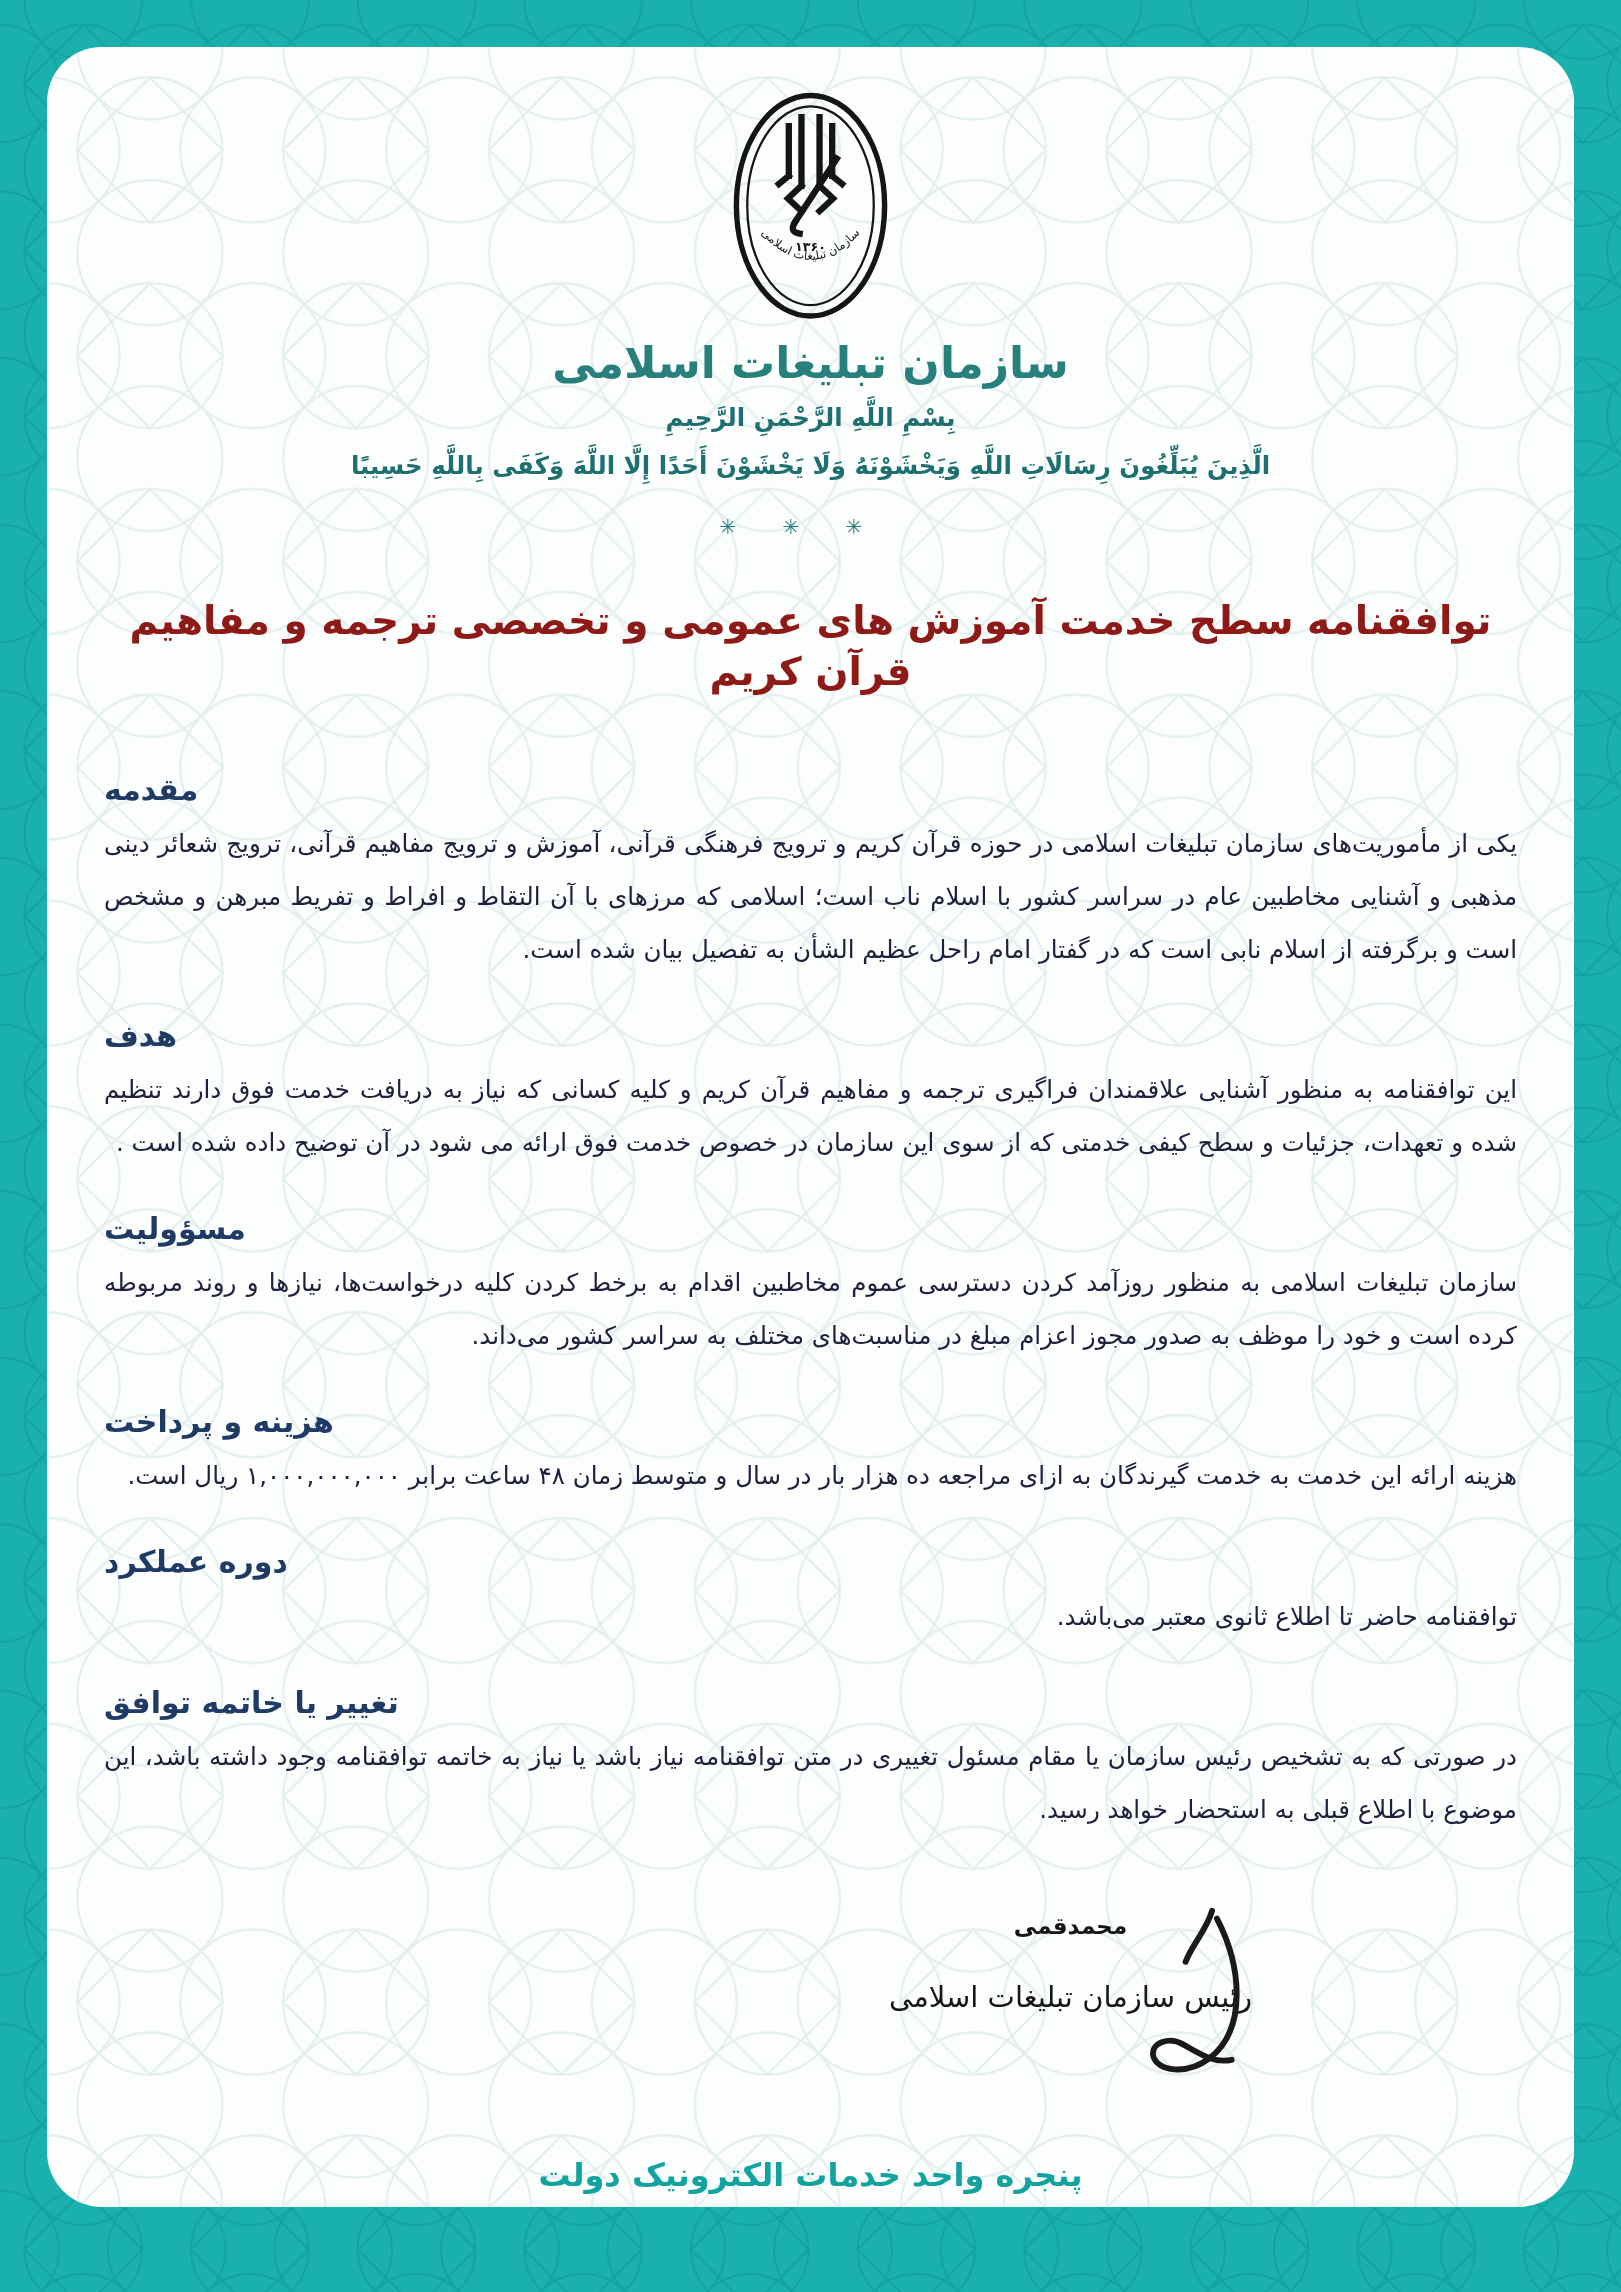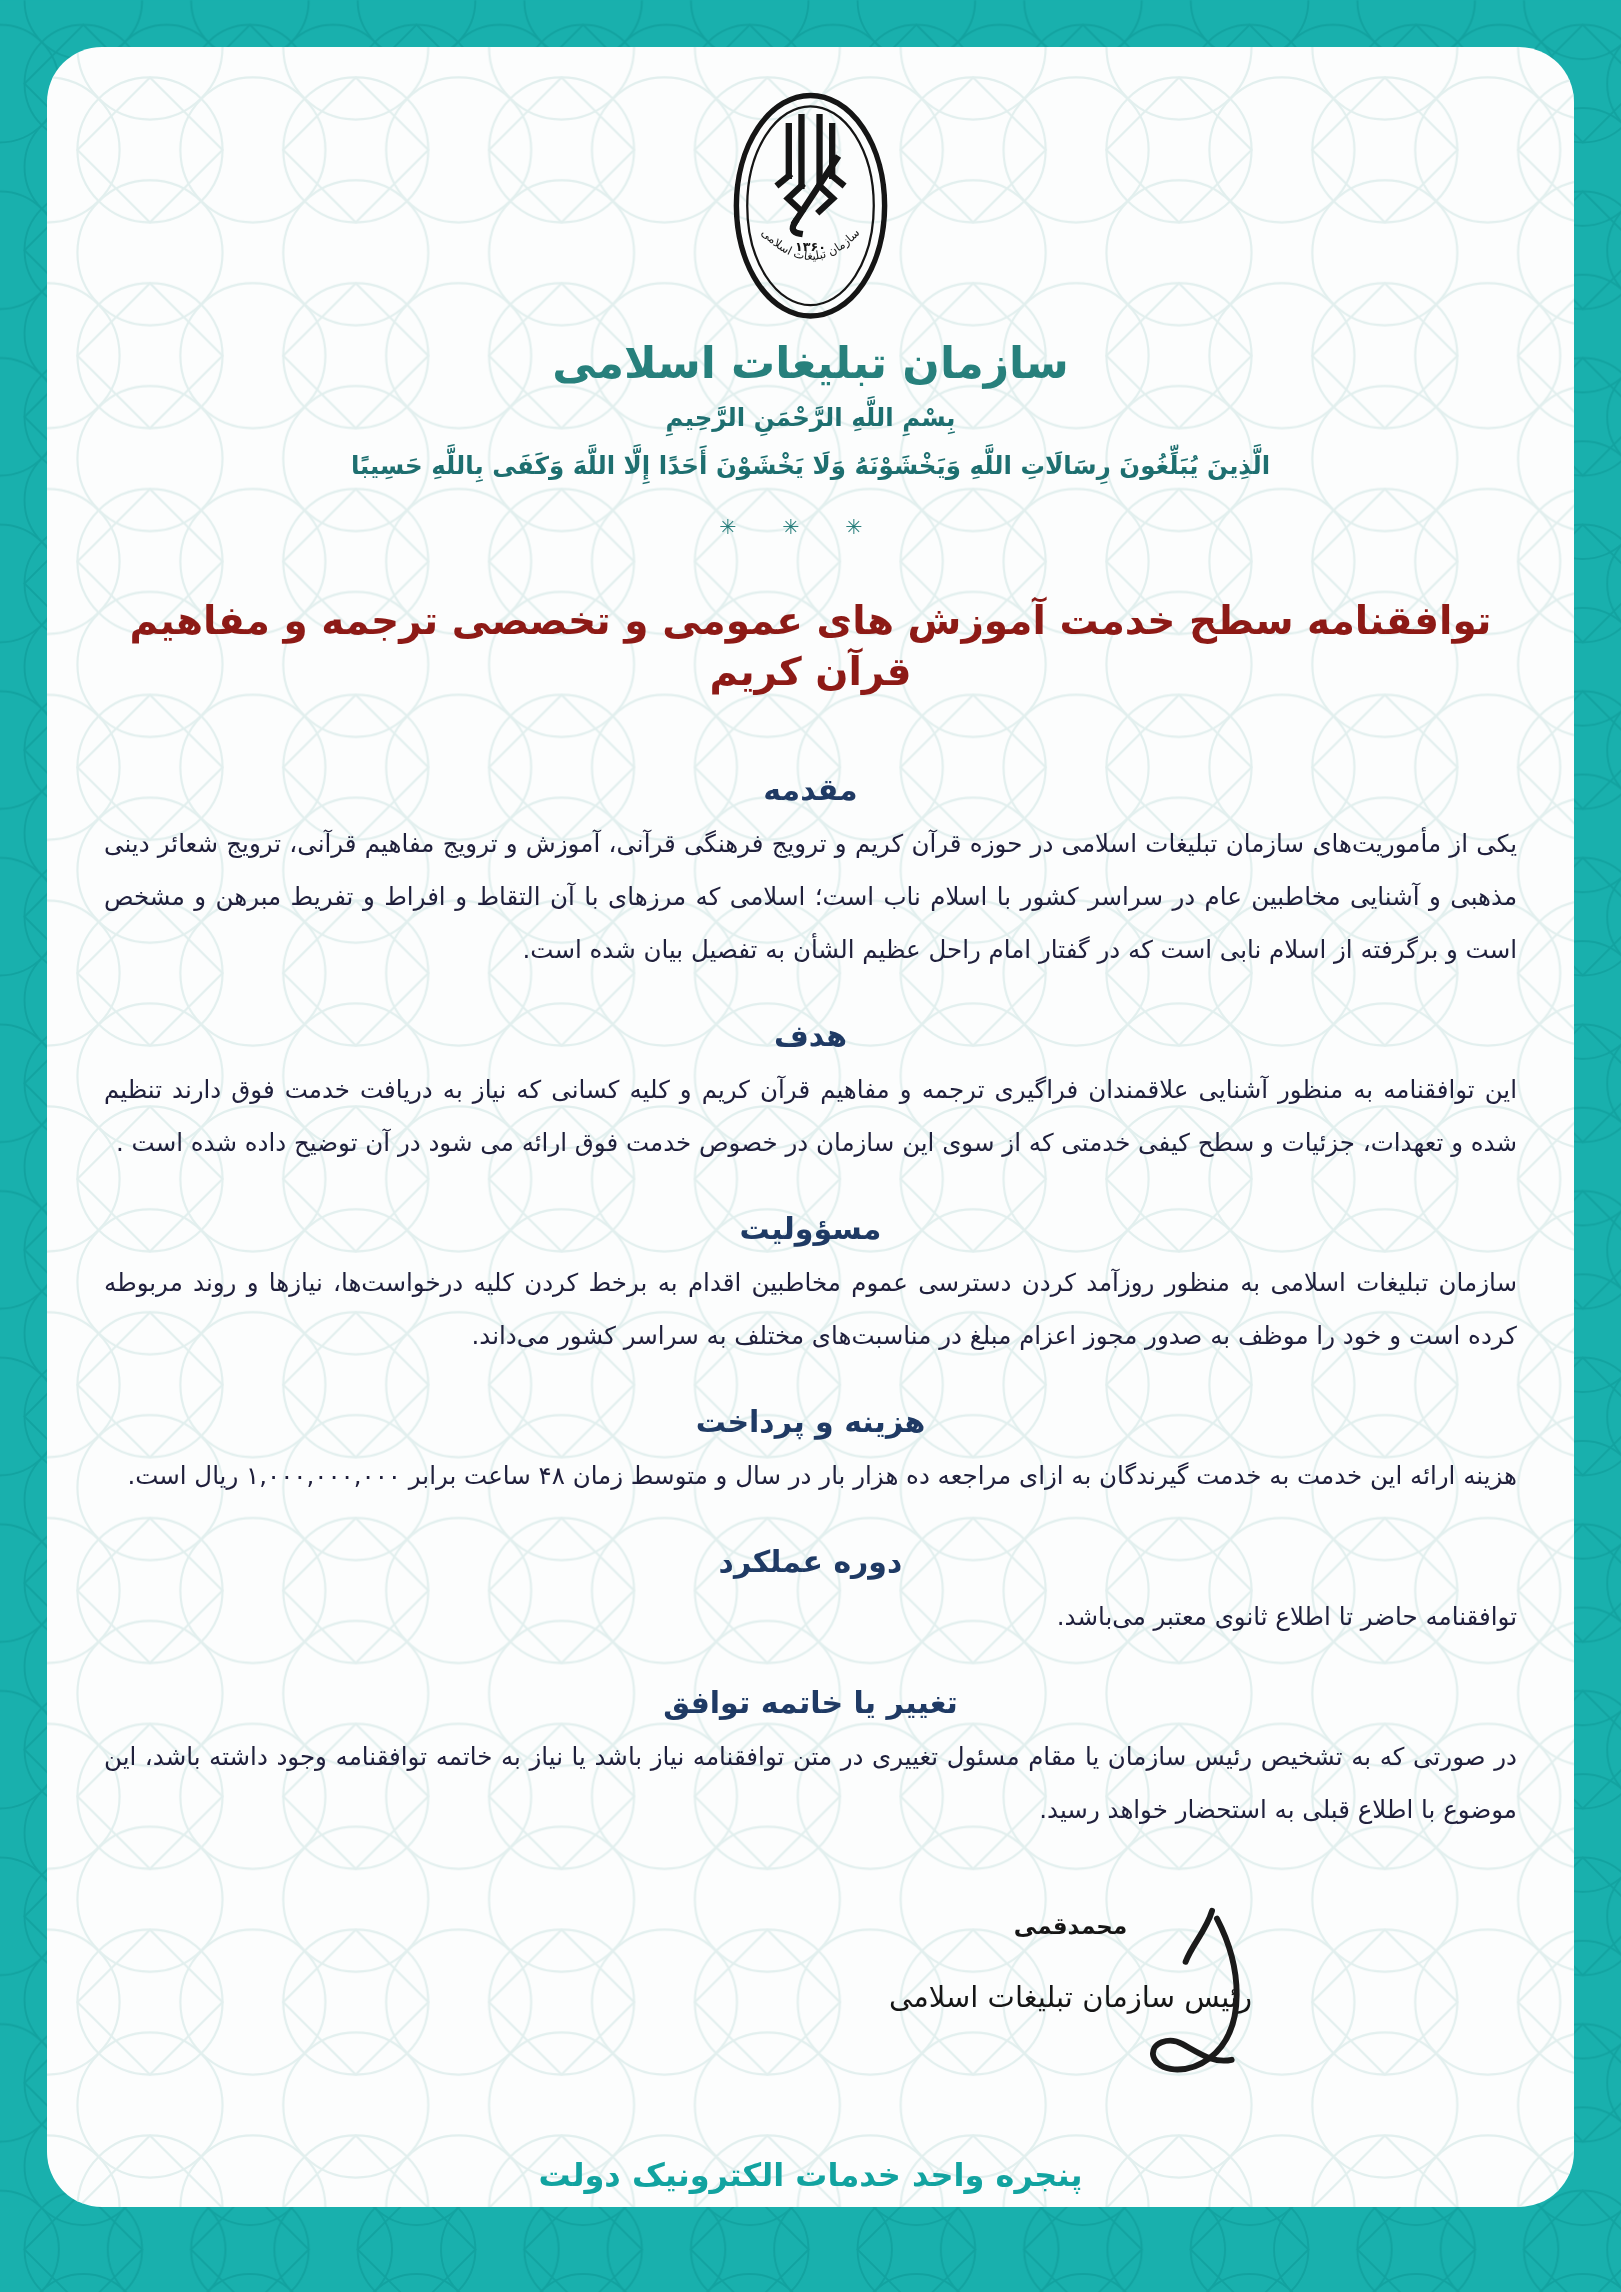--- a/index.html
+++ b/index.html
@@ -69,21 +69,21 @@
     text-align:center;
     line-height:1.3;
   }
 
   .sections { width:100%; margin-top:33px; }
   .section { width:100%; }
   .section-heading {
     margin-top:39px;
     font-size:30px; font-weight:700;
     color:#1f3a64;
-    text-align:center;
+    text-align:left;
     line-height:1.35;
   }
   .section-body {
     margin-top:7.8px;
     font-size:24.5px;
     color:#20203c;
     line-height:2.16;
     text-align:justify;
     text-justify:inter-word;
   }

